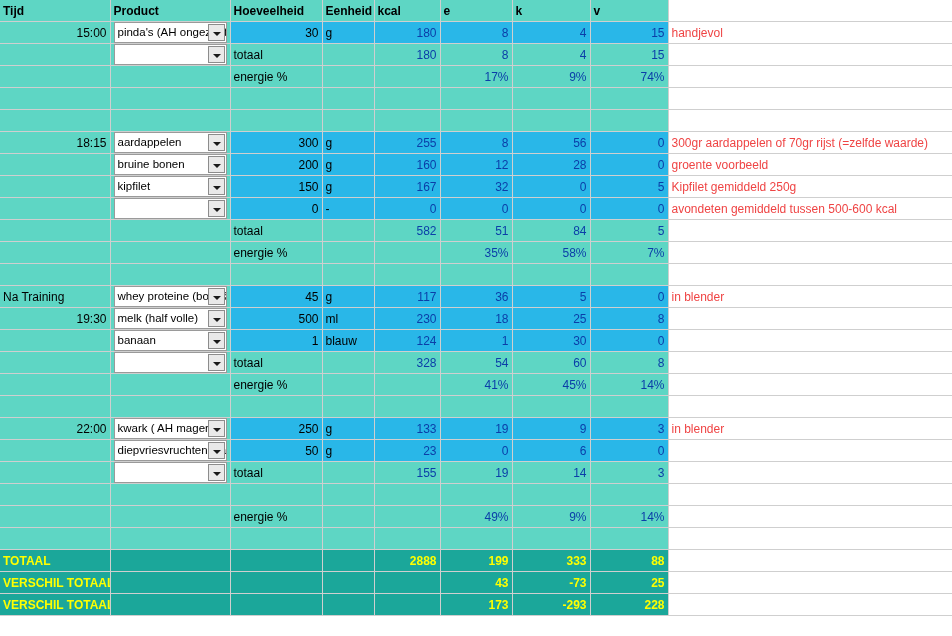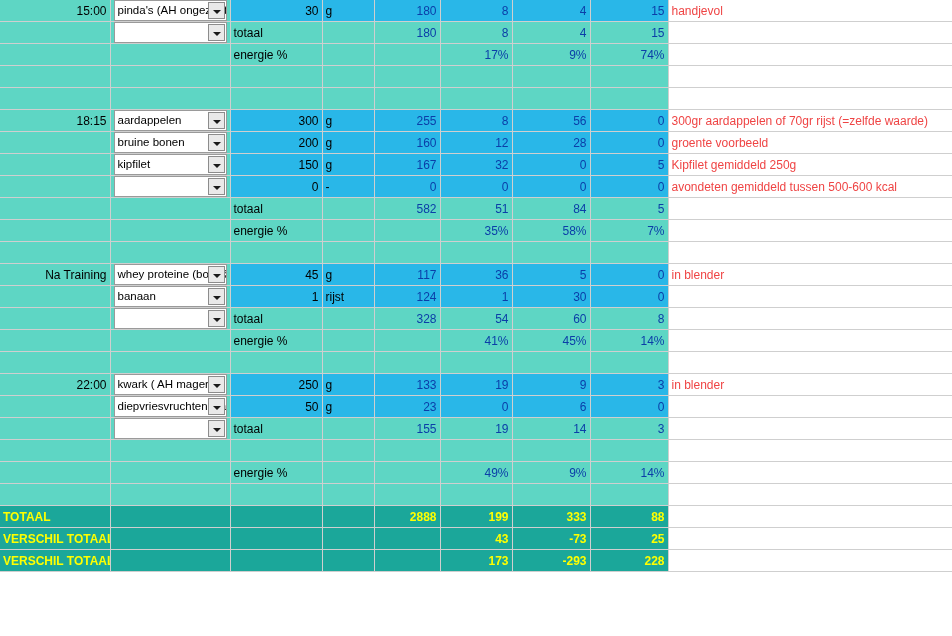--- a/index.html
+++ b/index.html
@@ -36,21 +36,21 @@
   col.c-k{width:78px;}
   col.c-v{width:78px;}
   col.c-note{width:284px;}
 
   .teal{background:#5ed6c4;}
   .cyan{background:#29b7e8;}
   .darkteal{background:#1ba79a;}
 
   .hdr{background:#5ed6c4;font-weight:bold;color:#000;}
   .num{text-align:right;}
-  .ctr{text-align:right;}
+  .ctr{text-align:left;}
   .bold{font-weight:normal;}
   .blue-txt{color:#0b3ea8;}
   .yellow-txt{color:#ffff00;font-weight:bold;}
   .note{background:#ffffff;color:#ef4444;border-right:1px solid #cfcfcf;}
   .nb{border-right:none;}
 
   
   .dvcell{position:relative;padding:0;}
   .dvbox{
     position:relative;
@@ -96,20 +96,31 @@
         <col class="c-hoev">
         <col class="c-eenh">
     <col class="c-kcal">
         <col class="c-e">
         <col class="c-k">
         <col class="c-v">
         <col class="c-note">
   </colgroup>
 
   <tbody>
+        <tr>
+    <td class="hdr">Tijd</td>
+    <td class="hdr">Product</td>
+    <td class="hdr">Hoeveelheid</td>
+    <td class="hdr">Eenheid</td>
+    <td class="hdr">kcal</td>
+    <td class="hdr">e</td>
+    <td class="hdr">k</td>
+    <td class="hdr">v</td>
+    <td class="note nb"></td>
+  </tr>
 
   <tr>
     <td class="teal num bold">15:00</td>
     <td class="teal dvcell">
       <span class="dvbox">
         <span class="dvtext">pinda's (AH ongezouten)</span>
         <span class="dvbtn"></span>
       </span>
     </td>
     <td class="cyan num">30</td>
@@ -278,29 +289,45 @@
     </td>
     <td class="cyan num">45</td>
     <td class="cyan">g</td>
     <td class="cyan num blue-txt">117</td>
     <td class="cyan num blue-txt">36</td>
     <td class="cyan num blue-txt">5</td>
     <td class="cyan num blue-txt">0</td>
     <td class="note nb">in blender</td>
   </tr>
   <tr>
+    <td class="teal num bold">19:30</td>
+    <td class="teal dvcell">
+      <span class="dvbox">
+        <span class="dvtext">melk (half volle)</span>
+        <span class="dvbtn"></span>
+      </span>
+    </td>
+    <td class="cyan num">500</td>
+    <td class="cyan">ml</td>
+    <td class="cyan num blue-txt">230</td>
+    <td class="cyan num blue-txt">18</td>
+    <td class="cyan num blue-txt">25</td>
+    <td class="cyan num blue-txt">8</td>
+    <td class="note nb"></td>
+  </tr>
+  <tr>
     <td class="teal"></td>
     <td class="teal dvcell">
       <span class="dvbox">
         <span class="dvtext">banaan</span>
         <span class="dvbtn"></span>
       </span>
     </td>
     <td class="cyan num">1</td>
-    <td class="cyan">rijst</td>
+    <td class="cyan">blauw</td>
     <td class="cyan num blue-txt">124</td>
     <td class="cyan num blue-txt">1</td>
     <td class="cyan num blue-txt">30</td>
     <td class="cyan num blue-txt">0</td>
     <td class="note nb"></td>
   </tr>
   <tr>
     <td class="teal"></td>
     <td class="teal dvcell">
       <span class="dvbox">

